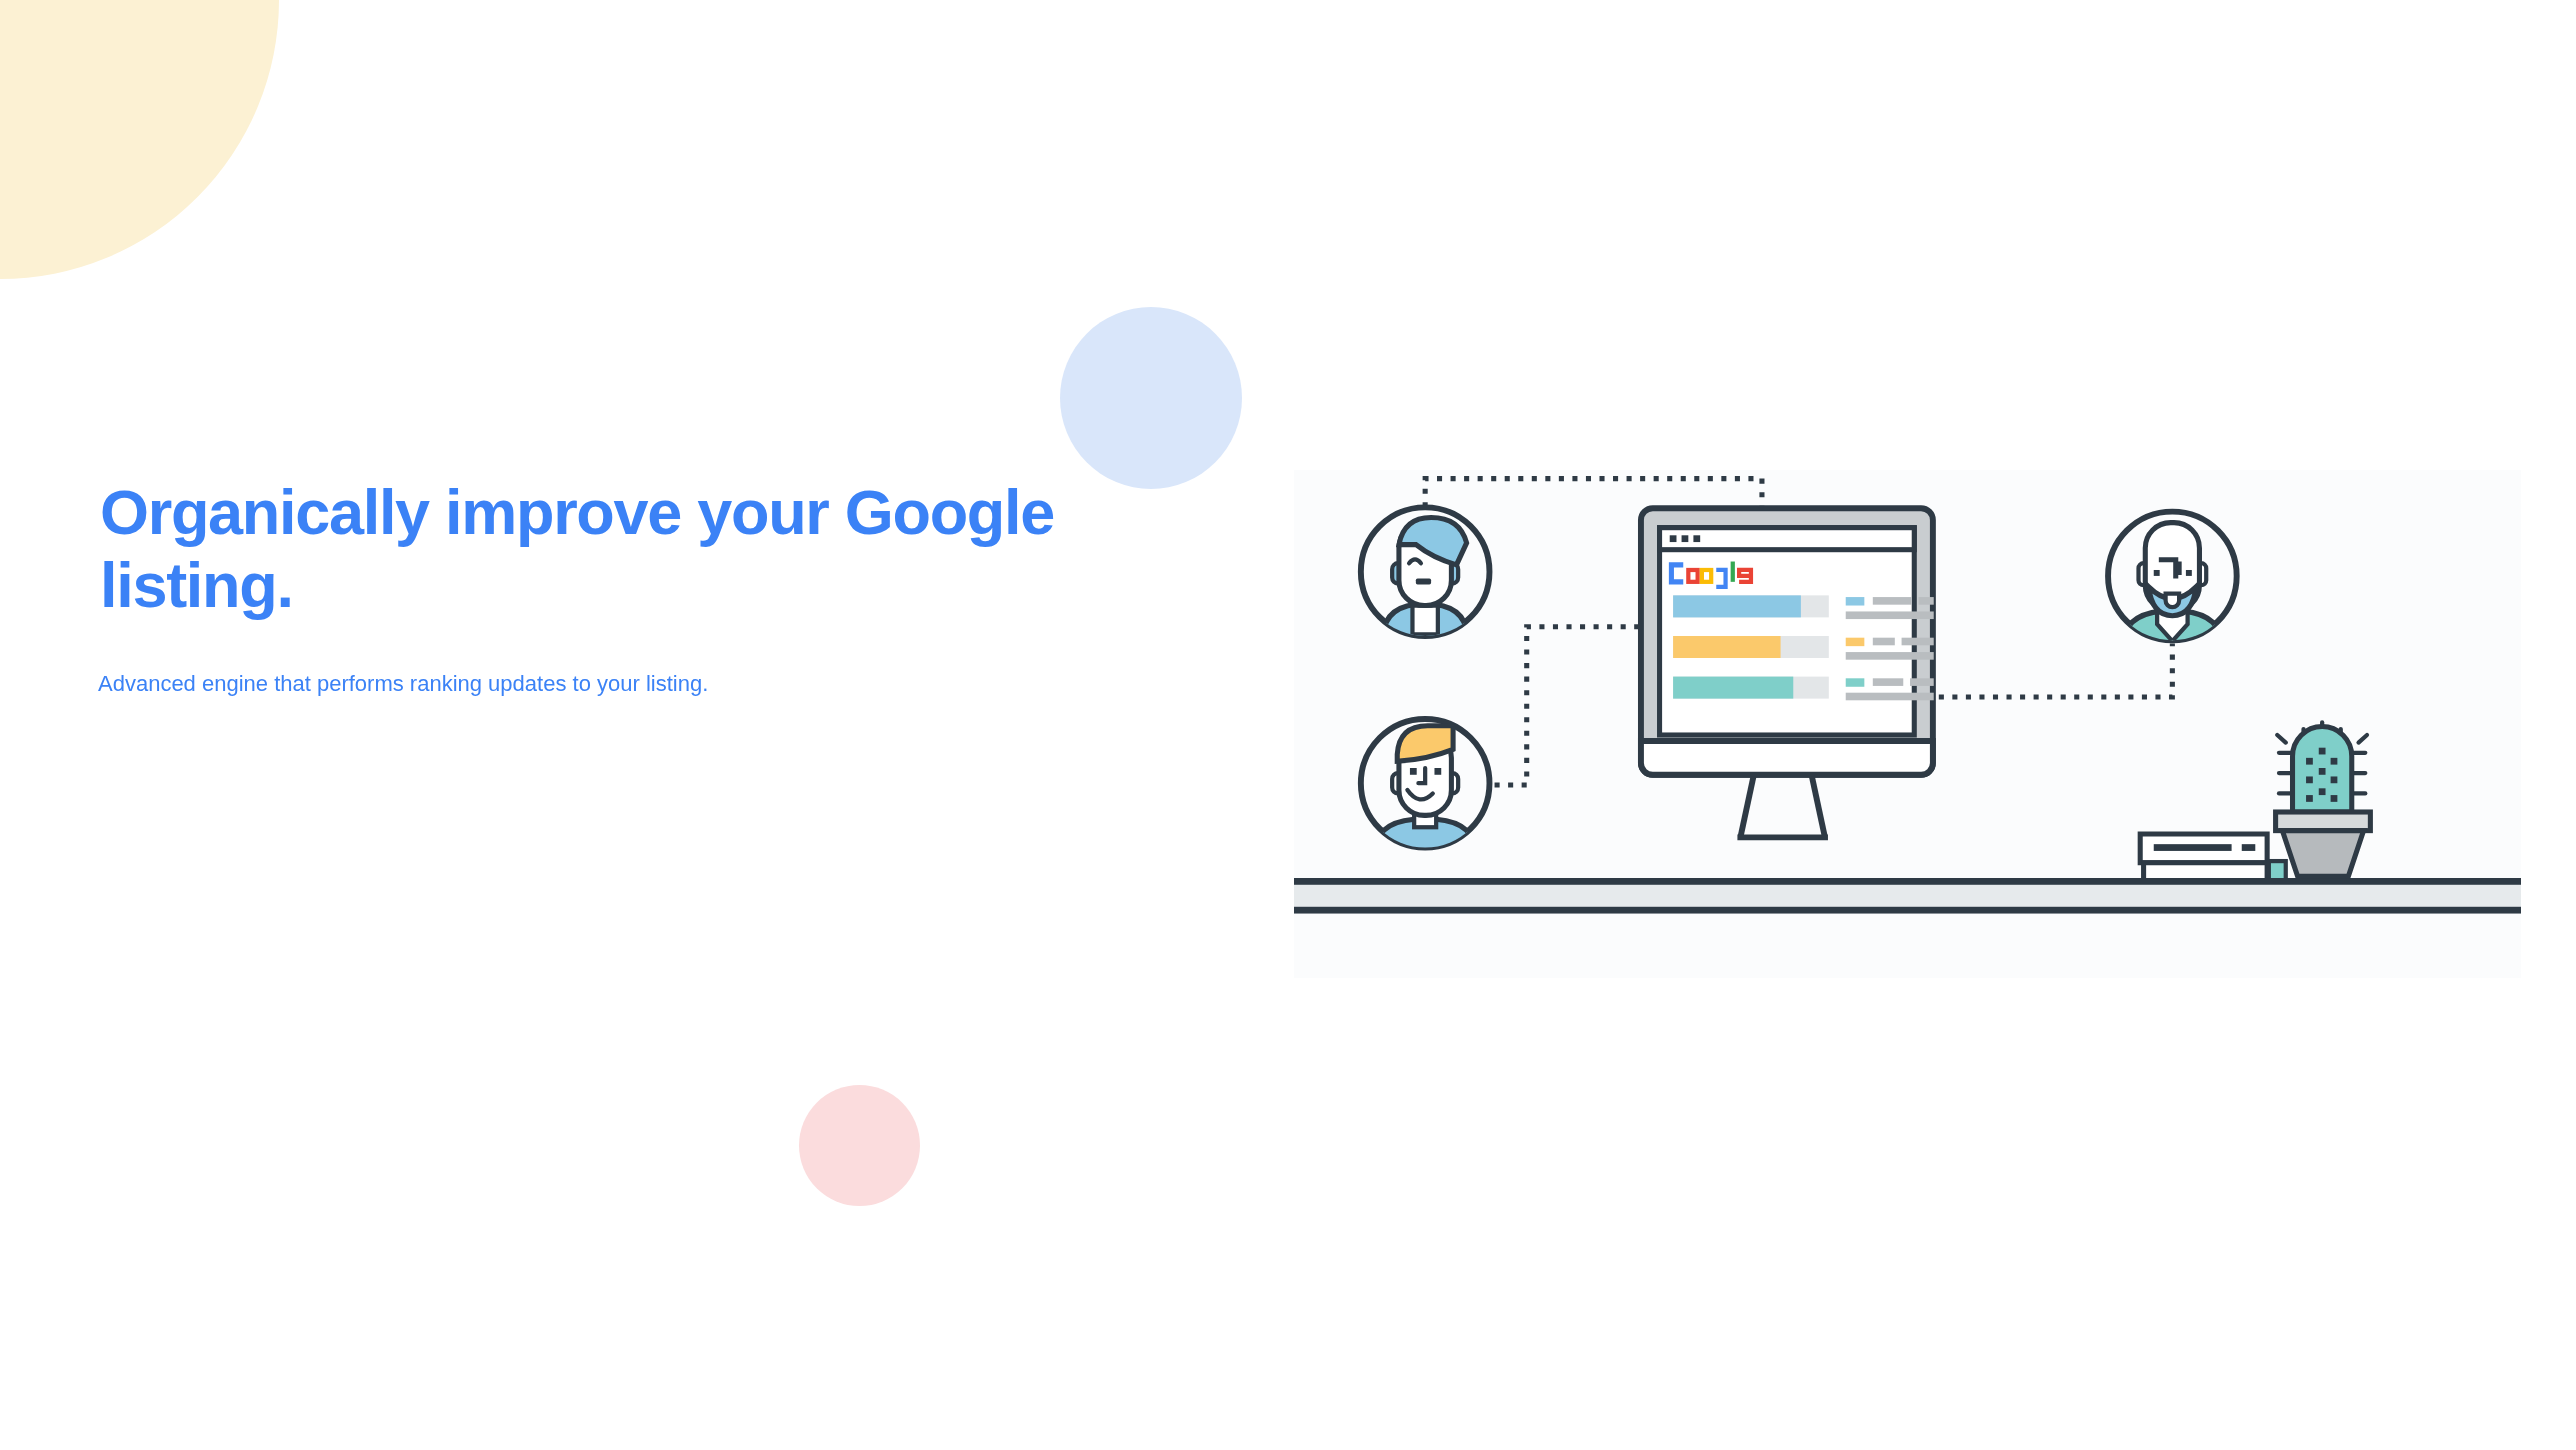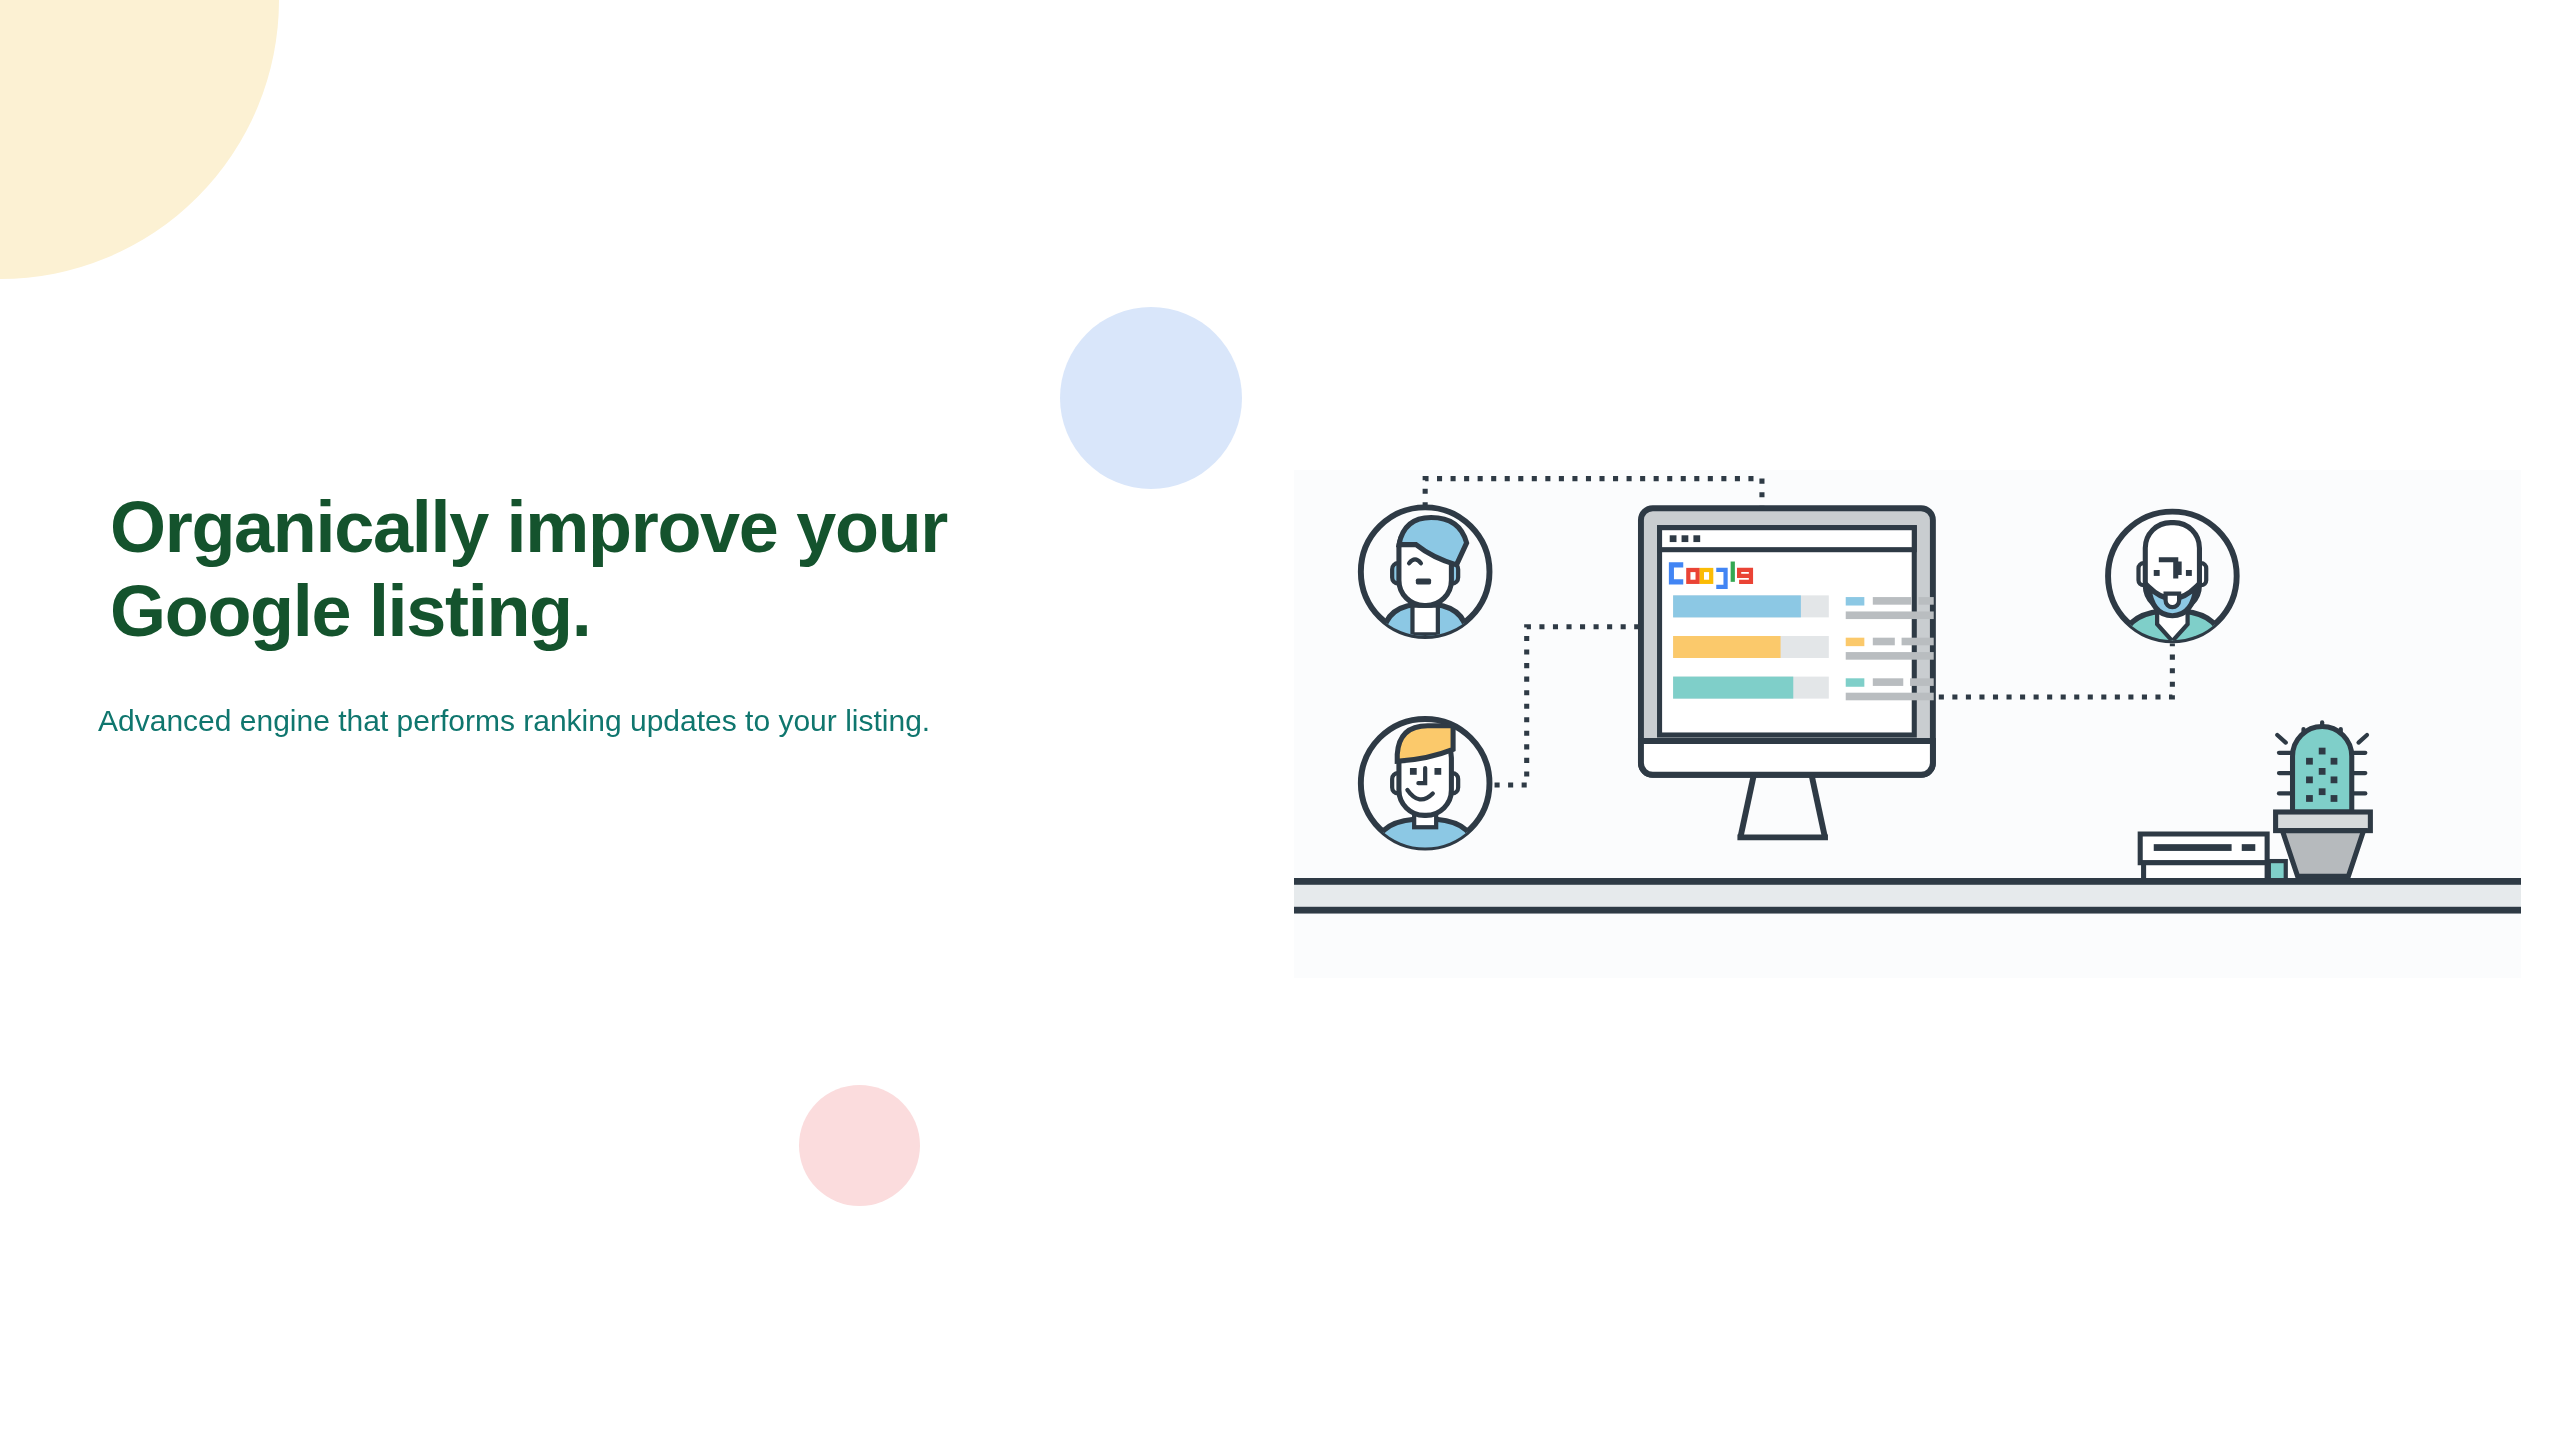--- a/index.html
+++ b/index.html
@@ -40,34 +40,34 @@
   }
 
   
   #hero-copy {
     position: absolute;
     left: 98px;
     top: 474px;
     width: 1100px;
   }
   #hero-title {
-    margin: 12px;
-    font-size: 72px;
+    margin: 2px;
+    font-size: 63px;
     line-height: 1.16;
     font-weight: 700;
     letter-spacing: -1.3px;
-    color: #14532d;
+    color: #3b82f6;
     max-width: 998px;
   }
   #hero-subtitle {
     margin: 47px 0 0 0;
-    font-size: 30px;
+    font-size: 22px;
     line-height: 1.4;
     font-weight: 400;
-    color: #0f766e;
+    color: #3b82f6;
   }
 
   
   #illustration-panel {
     position: absolute;
     left: 1294px;
     top: 470px;
     width: 1227px;
     height: 508px;
     background: #FBFCFD;

